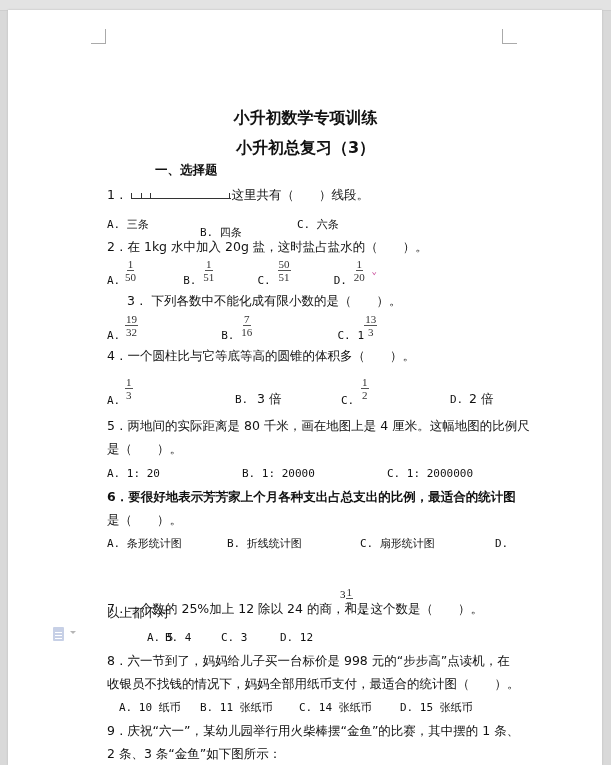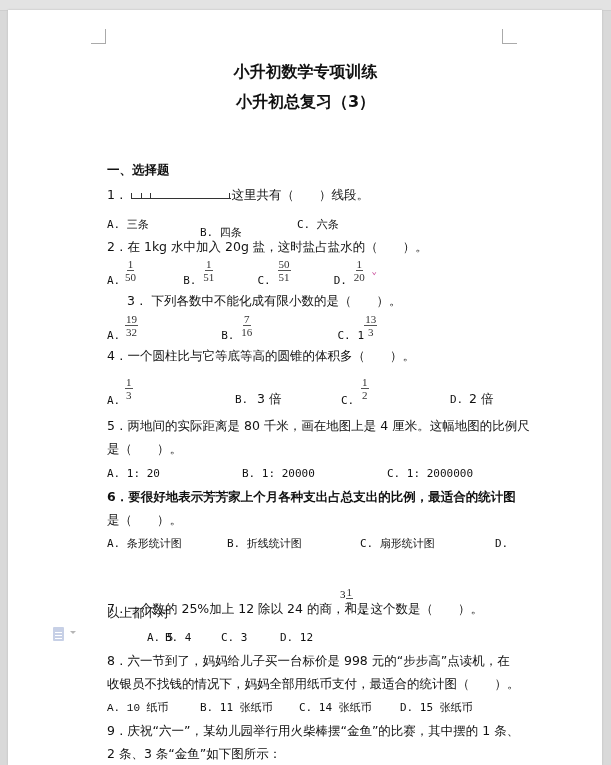--- a/index.html
+++ b/index.html
@@ -14,22 +14,22 @@
   .page {
     position: absolute; left: 8px; top: 10px; width: 594px; height: 755px;
     background: #ffffff;
     box-shadow: 0 0 2px #bbb;
   }
   .corner { position: absolute; width: 14px; height: 14px; }
   .corner.tl { left: 91px; top: 29px; border-right: 1px solid #aaa; border-bottom: 1px solid #aaa; }
   .corner.tr { left: 502px; top: 29px; border-left: 1px solid #aaa; border-bottom: 1px solid #aaa; }
 
   .abs { position: absolute; white-space: nowrap; font-size: 12.5px; line-height: 16px; }
-  .title { font-weight: bold; font-size: 16px; line-height: 20px; left: 0; width: 611px; text-align: center; }
-  .section { font-weight: bold; font-size: 12.5px; }
+  .title { font-weight: bold; font-size: 16px; line-height: 20px; left: 0; width: 611px; text-align: center; margin-top: 46px; }
+  .section { font-weight: bold; font-size: 12.5px; margin-left: 48px; }
   .opt { font-family: "DejaVu Sans Mono", "Liberation Mono", monospace; font-size: 11px; }
   .frac { display: inline-flex; flex-direction: column; align-items: center; vertical-align: middle; font-family: "Liberation Serif", serif; font-size: 11px; line-height: 12px; color: #333; }
   .frac .num { border-bottom: 1px solid #555; padding: 0 1px; }
   .seg { display: inline-block; position: relative; width: 100px; height: 12px; vertical-align: -2px; }
   .seg .line { position: absolute; left: 0; right: 0; bottom: 2px; border-bottom: 1.5px solid #333; }
   .seg .tick { position: absolute; bottom: 2px; width: 1px; height: 6px; background: #333; }
   .mark { color: #c0308a; font-size: 9px; }
   .paste-icon { position: absolute; left: 53px; top: 627px; width: 11px; height: 14px; background: #c7d0e6; border-radius: 1px; }
   .paste-icon::before { content: ""; position: absolute; left: 2px; top: 5px; width: 7px; height: 1px; background: #fff; box-shadow: 0 3px 0 #fff, 0 6px 0 #fff; }
   .paste-caret { position: absolute; left: 70px; top: 631px; width: 0; height: 0; border-left: 3px solid transparent; border-right: 3px solid transparent; border-top: 3px solid #b5b5b5; }
@@ -162,21 +162,21 @@
 <div class="abs opt" style="left:221px; top:630px;">C. 3</div>
 <div class="abs opt" style="left:280px; top:630px;">D. 12</div>
 
 <div class="paste-icon"></div>
 <div class="paste-caret"></div>
 
 <div class="abs" style="left:107px; top:653px;">
   <span>8．</span><span>六一节到了，妈妈给儿子买一台标价是 998 元的“步步高”点读机，在</span>
 </div>
 <div class="abs" style="left:107px; top:676px;">收银员不找钱的情况下，妈妈全部用纸币支付，最适合的统计图（　　）。</div>
-<div class="abs opt" style="left:107px; top:700px;font-family:Liberation Mono, monospace;">A. 10 纸币</div>
+<div class="abs opt" style="left:119px; top:700px;">A. 10 纸币</div>
 <div class="abs opt" style="left:200px; top:700px;text-align:center;">B. 11 张纸币</div>
 <div class="abs opt" style="left:299px; top:700px;">C. 14 张纸币</div>
 <div class="abs opt" style="left:400px; top:700px;">D. 15 张纸币</div>
 
 <div class="abs" style="left:107px; top:723px;">
   <span>9．</span><span>庆祝“六一”，某幼儿园举行用火柴棒摆“金鱼”的比赛，其中摆的 1 条、</span>
 </div>
 <div class="abs" style="left:107px; top:746px;">2 条、3 条“金鱼”如下图所示：</div>
 
 </body></html>

